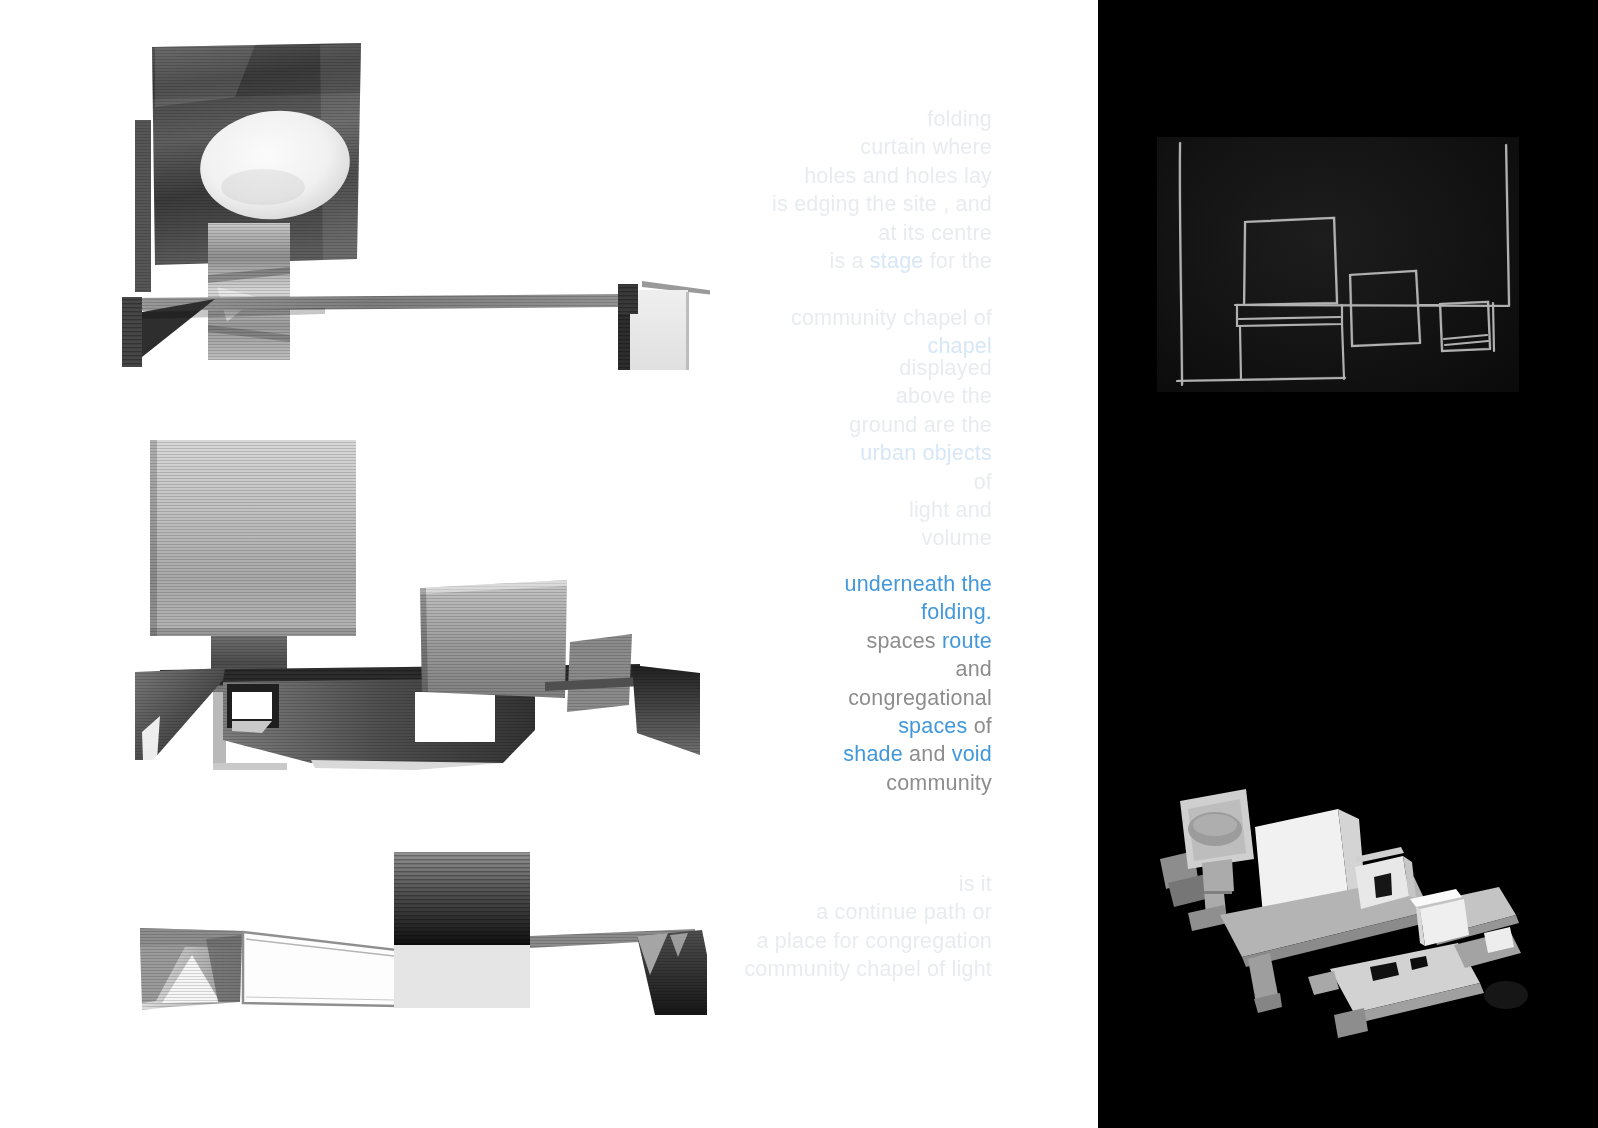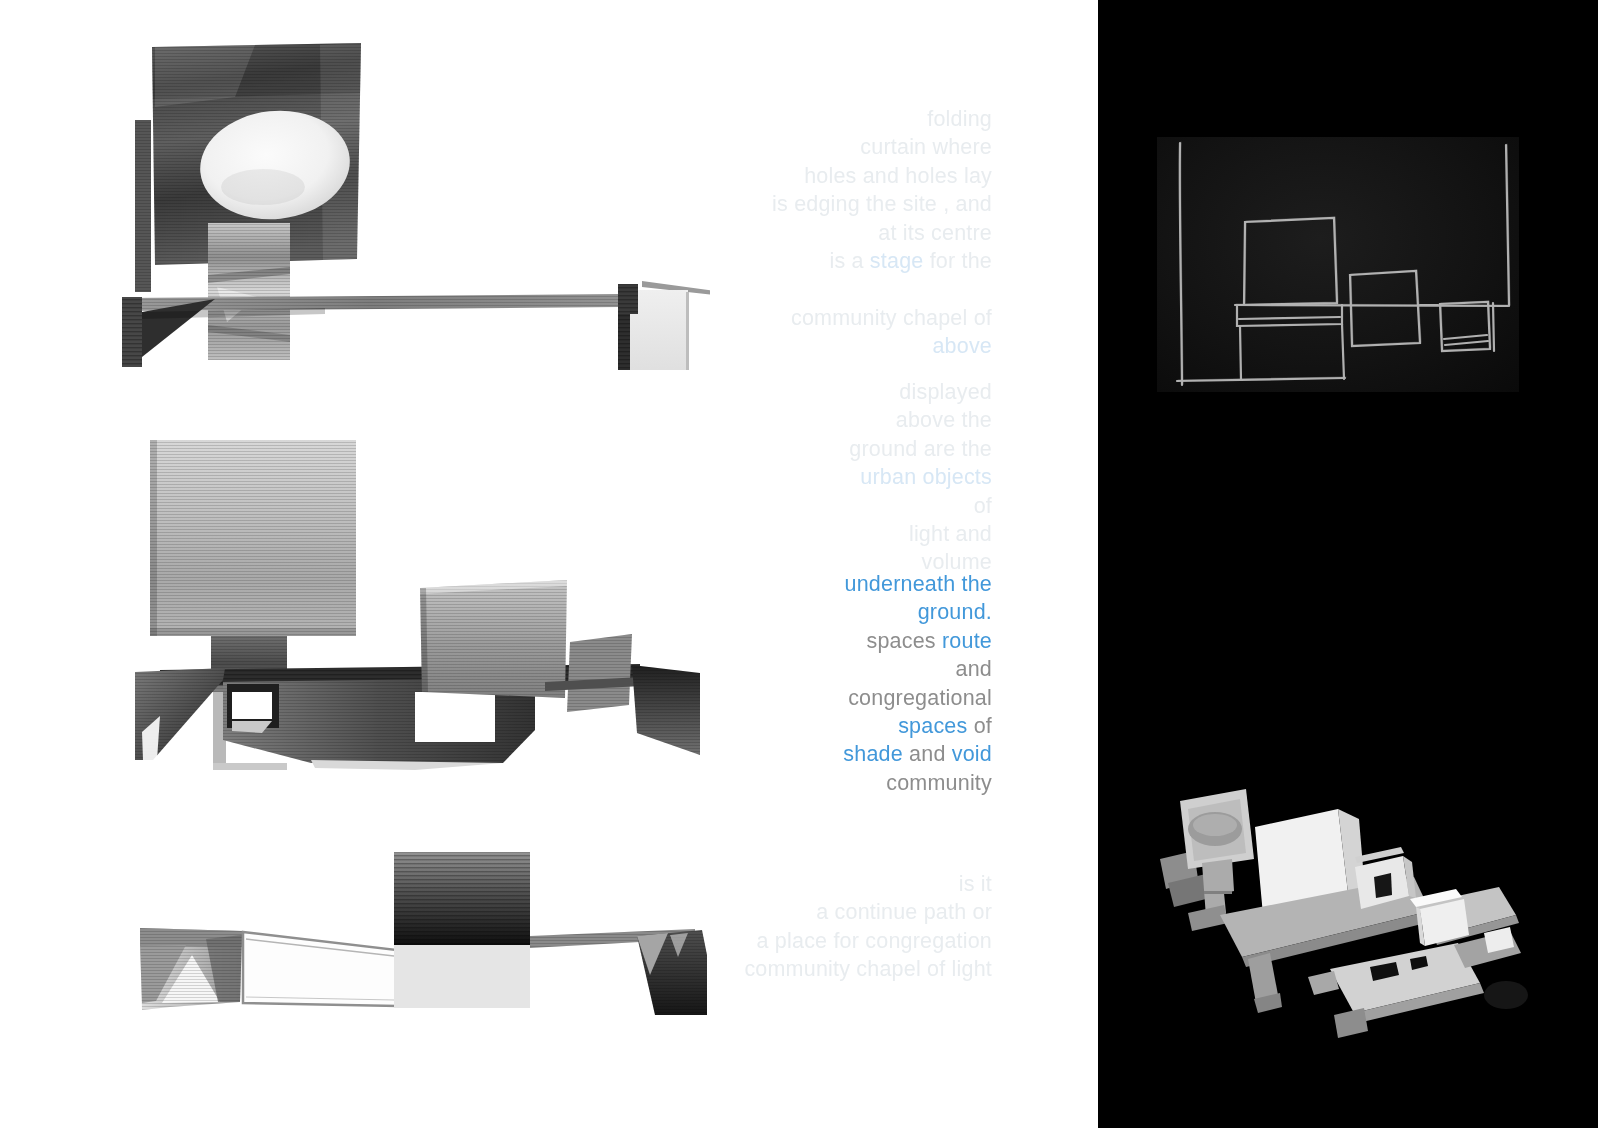--- a/index.html
+++ b/index.html
@@ -21,21 +21,21 @@
   .fig{position:absolute;margin:0;padding:0}
   .fig svg{display:block}
 
   
   .tblock{
     position:absolute;right:606px;text-align:right;
     font-size:21.5px;line-height:28.4px;white-space:nowrap;
     letter-spacing:0.2px;
   }
   #b-intro{top:105px}
-  #b-objects{top:378px}
+  #b-objects{top:354px}
   #b-main{top:570px}
   #b-question{top:870px}
   .line{min-height:28.4px}
   .c-faint{color:var(--faint)}
   .c-faintBlue{color:var(--faint-blue)}
   .c-gray{color:var(--gray)}
   .c-blue{color:var(--accent)}
 
   
   .panel{position:absolute;left:1098px;top:0;width:500px;height:1128px;background:var(--panel-bg)}
@@ -267,34 +267,34 @@
   <div>
     <div class="tblock" id="b-intro">
         <div class="line"><span class="c-faint">folding</span></div>
         <div class="line"><span class="c-faint">curtain where</span></div>
         <div class="line"><span class="c-faint">holes and holes lay</span></div>
         <div class="line"><span class="c-faint">is edging the site , and</span></div>
         <div class="line"><span class="c-faint">at its centre</span></div>
         <div class="line"><span class="c-faint">is a </span><span class="c-faintBlue">stage</span><span class="c-faint"> for the</span></div>
         <div class="line">&nbsp;</div>
         <div class="line"><span class="c-faint">community chapel of</span></div>
-        <div class="line"><span class="c-faintBlue">above</span></div>
+        <div class="line"><span class="c-faintBlue">chapel</span></div>
       </div>
     <div class="tblock" id="b-objects">
         <div class="line"><span class="c-faint">displayed</span></div>
         <div class="line"><span class="c-faint">above the</span></div>
         <div class="line"><span class="c-faint">ground are the</span></div>
         <div class="line"><span class="c-faintBlue">urban objects</span></div>
         <div class="line"><span class="c-faint">of</span></div>
         <div class="line"><span class="c-faint">light and</span></div>
         <div class="line"><span class="c-faint">volume</span></div>
       </div>
     <div class="tblock" id="b-main">
         <div class="line"><span class="c-blue">underneath the</span></div>
-        <div class="line"><span class="c-blue">ground.</span></div>
+        <div class="line"><span class="c-blue">folding.</span></div>
         <div class="line"><span class="c-gray">spaces </span><span class="c-blue">route</span></div>
         <div class="line"><span class="c-gray">and</span></div>
         <div class="line"><span class="c-gray">congregational</span></div>
         <div class="line"><span class="c-blue">spaces</span><span class="c-gray"> of</span></div>
         <div class="line"><span class="c-blue">shade</span><span class="c-gray"> and </span><span class="c-blue">void</span></div>
         <div class="line"><span class="c-gray">community</span></div>
       </div>
     <div class="tblock" id="b-question">
         <div class="line"><span class="c-faint">is it</span></div>
         <div class="line"><span class="c-faint">a continue path  or</span></div>

